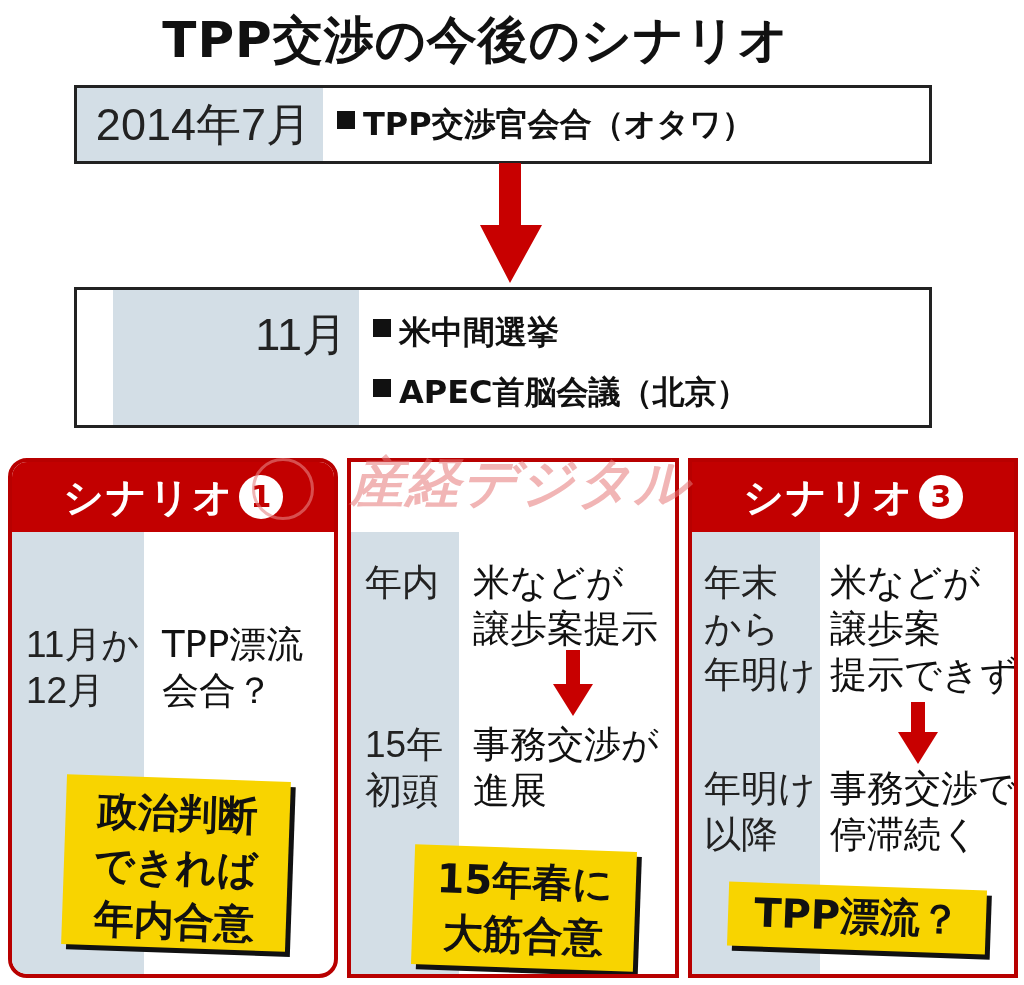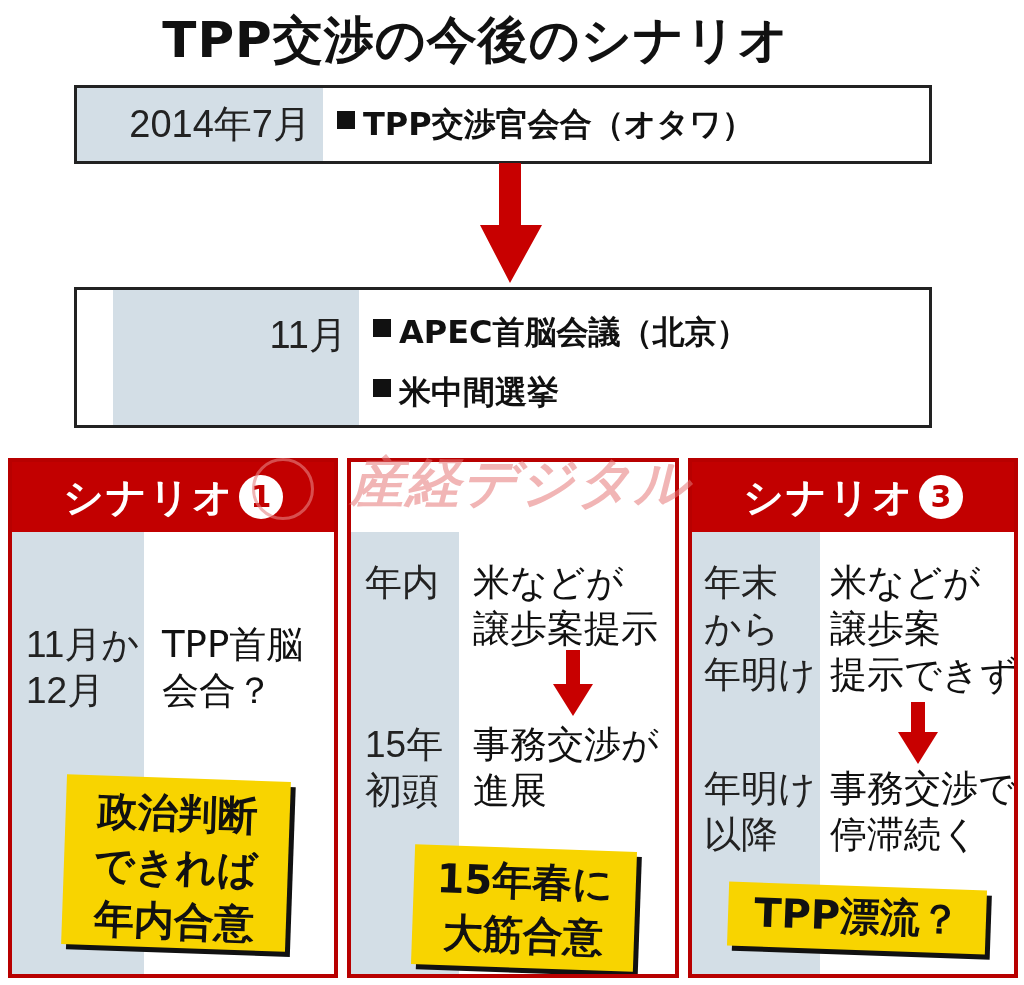--- a/index.html
+++ b/index.html
@@ -10,21 +10,21 @@
     position: absolute; left: 0; top: 8px; width: 952px; text-align: center;
     font-size: 50px; font-weight: bold; letter-spacing: 1px; line-height: 64px;
   }
 
   .tbox {
     position: absolute; left: 74px; width: 858px;
     border: 3px solid #222; background: #fff; display: flex;
   }
   .tbox .date {
     width: 246px; background: #d3dee6; text-align: right; padding-right: 12px;
-    font-size: 38px; font-family: "Liberation Sans", sans-serif; color: #222;
+    font-size: 45px; font-family: "Liberation Sans", sans-serif; color: #222;
   }
   .tbox .events { flex: 1; padding-left: 14px; font-size: 32px; font-weight: bold; color: #111; }
   .tbox .ev { line-height: 60px; white-space: nowrap; }
   .bullet { display: inline-block; width: 18px; height: 18px; background: #111; margin-right: 8px; vertical-align: 6px; }
 
   .arrow { position: absolute; }
 
   .sbox {
     position: absolute; top: 458px; height: 520px;
     border: 4px solid #b80000; background: #fff; overflow: hidden;
@@ -70,37 +70,37 @@
   </div>
 </div>
 
 <svg class="arrow" style="left:478px;top:163px;" width="66" height="122" viewBox="0 0 66 122">
   <polygon points="21,0 43,0 43,62 64,62 32,120 2,62 21,62" fill="#c80000"></polygon>
 </svg>
 
 <div class="tbox" style="top:287px;height:141px;">
   <div class="date" style="padding-top:20px;line-height:50px;margin-left:36px;">11月</div>
   <div class="events" style="padding-top:12px;">
+    <div class="ev"><span class="bullet"></span><span>米中間選挙</span></div>
     <div class="ev"><span class="bullet"></span><span>APEC首脳会議（北京）</span></div>
-    <div class="ev"><span class="bullet"></span><span>米中間選挙</span></div>
   </div>
 </div>
 
-<div class="sbox" style="left:8px;width:330px;">
+<div class="sbox" style="left:8px;width:330px;border-radius:19px;">
   <div class="head">
     <span>シナリオ</span><span class="numcircle">1</span>
   </div>
   <div class="body">
     <div class="gray" style="width:132px;"></div>
     <div class="txt lbl" style="left:14px;top:90px;">
       <div>11月か</div>
         <div>12月</div>
     </div>
     <div class="txt" style="left:150px;top:90px;">
-      <div>TPP首脳</div>
+      <div>TPP漂流</div>
         <div>会合？</div>
     </div>
     <div class="callout" style="left:52px;top:246px;width:224px;height:170px;font-size:40px;line-height:54px;padding-top:8px;transform:rotate(2deg);">
       <div>政治判断</div>
         <div>できれば</div>
         <div>年内合意</div>
     </div>
   </div>
 </div>
 

